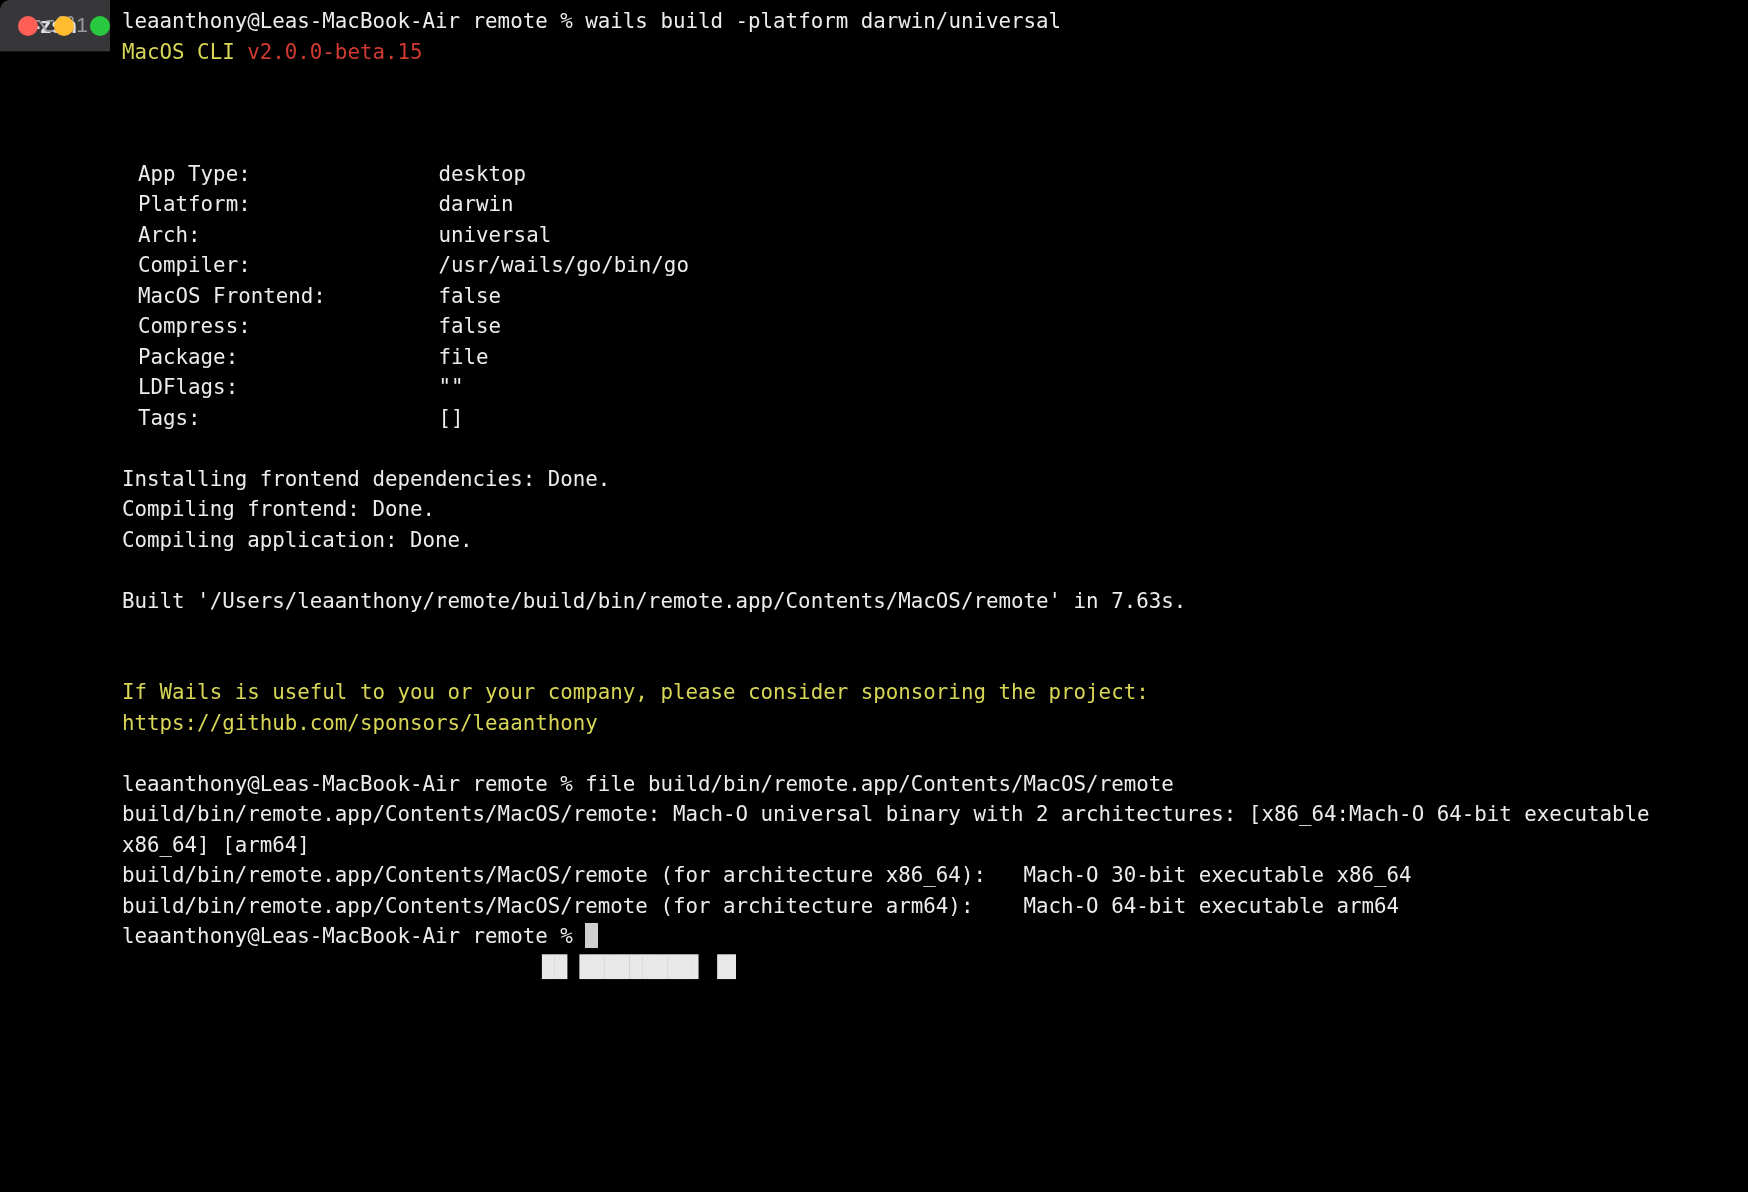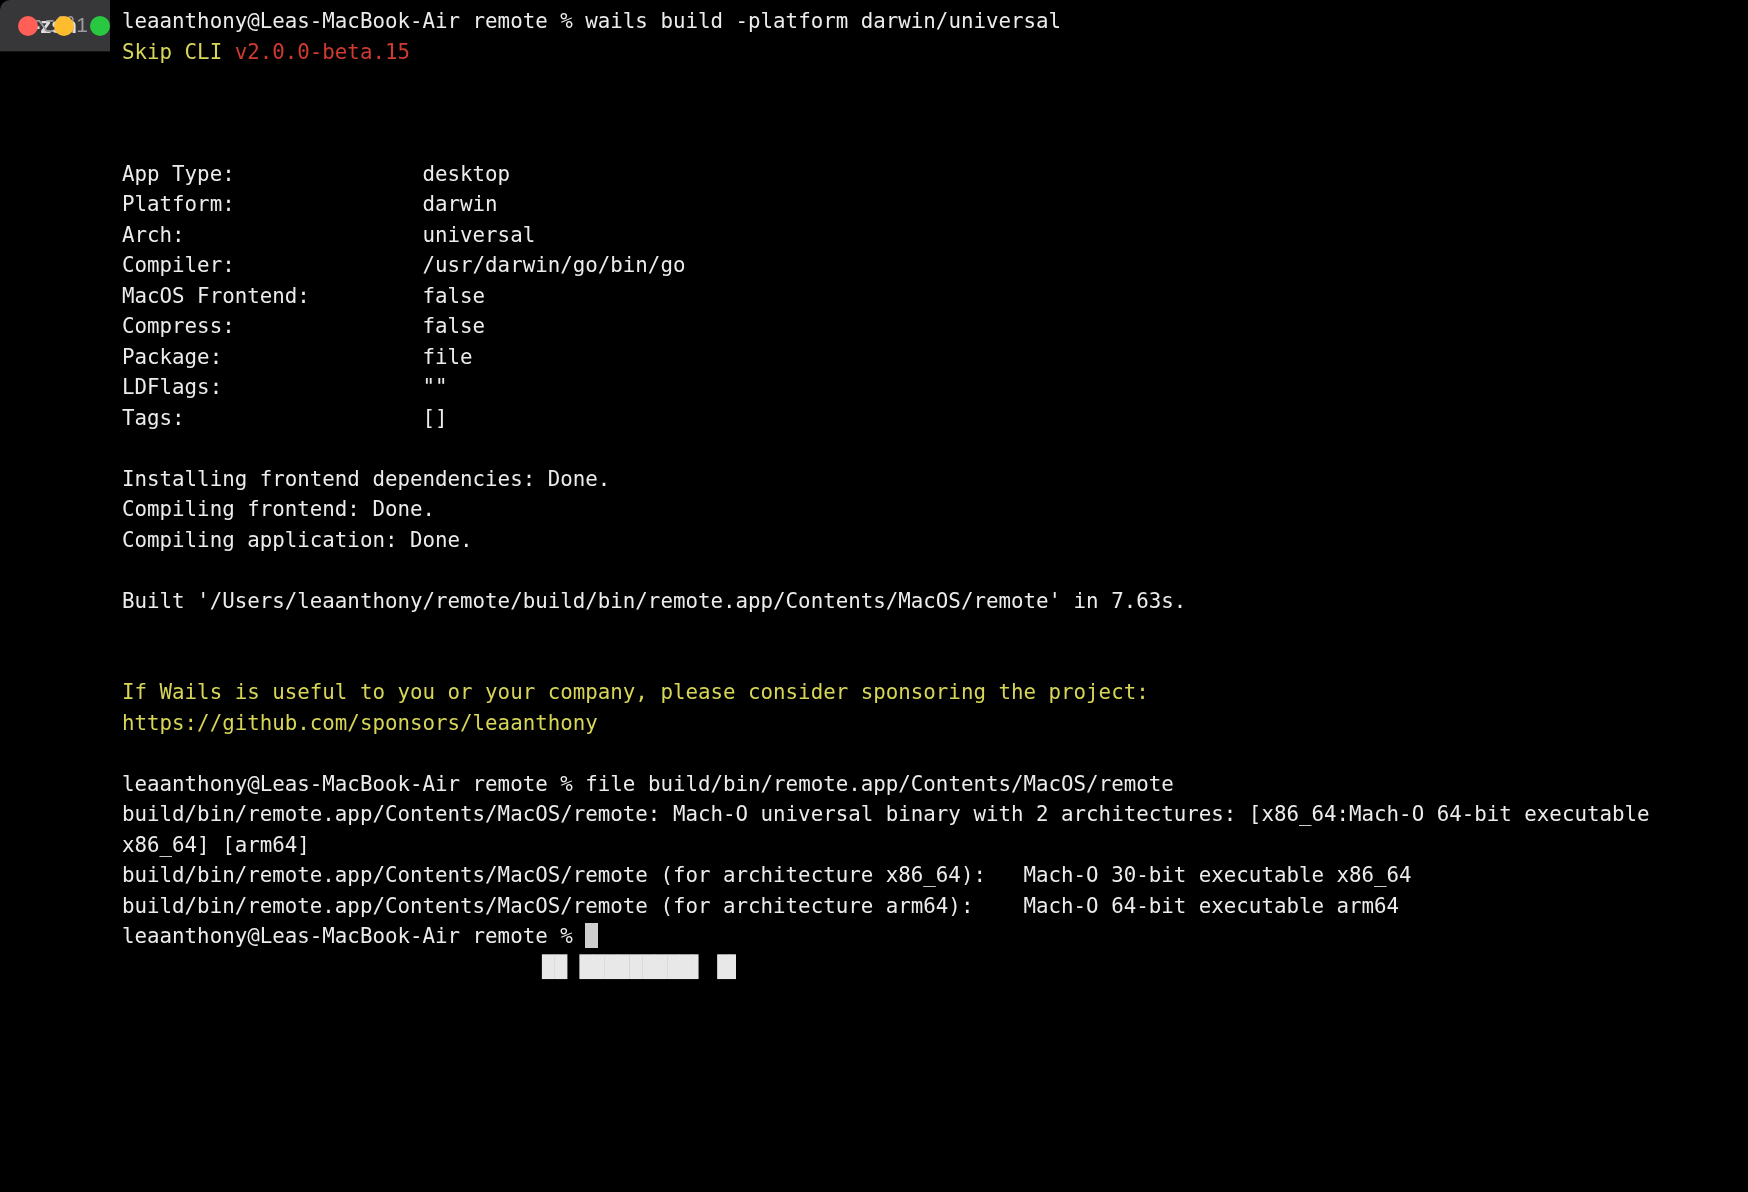--- a/index.html
+++ b/index.html
@@ -42,21 +42,21 @@
     flex: 1 1 auto;
     padding: 6px 12px 0 12px;
     font-size: 20.8px;
     line-height: 30.5px;
     color: var(--fg, #ececec);
     overflow: hidden;
   }
   .line { white-space: pre-wrap; min-height: 30.5px; }
   .fg-yellow { color: var(--yellow, #d8d657); }
   .fg-red { color: var(--red, #d13a30); }
-  .label { display: inline-block; width: 24ch; }
+  .label { display: inline-block; width: 24ch; margin-left: 16px; }
   .cursor {
     display: inline-block;
     width: 12.5px; height: 25px;
     background: var(--cursor, #cfcfcf);
     vertical-align: text-bottom;
   }
   .artifact {
     height: 7px; overflow: hidden;
     padding-left: 420px;
     color: #e8e8e8;
@@ -74,30 +74,30 @@
       <span class="light g"></span>
     </div>
     <div class="title">-zsh</div>
     <div class="shortcut">⌥⌘1</div>
   </div>
 
   <div class="screen">
 
     <div class="line"><span>leaanthony@Leas-MacBook-Air remote % </span><span>wails build -platform darwin/universal</span></div>
 
-    <div class="line"><span class="fg-yellow">Skip CLI </span><span class="fg-red">v2.0.0-beta.15</span></div>
+    <div class="line"><span class="fg-yellow">MacOS CLI </span><span class="fg-red">v2.0.0-beta.15</span></div>
 
     <div class="line"></div>
     <div class="line"></div>
     <div class="line"></div>
 
     <div class="line"><span class="label">App Type:</span><span>desktop</span></div>
     <div class="line"><span class="label">Platform:</span><span>darwin</span></div>
     <div class="line"><span class="label">Arch:</span><span>universal</span></div>
-    <div class="line"><span class="label">Compiler:</span><span>/usr/darwin/go/bin/go</span></div>
+    <div class="line"><span class="label">Compiler:</span><span>/usr/wails/go/bin/go</span></div>
     <div class="line"><span class="label">MacOS Frontend:</span><span>false</span></div>
     <div class="line"><span class="label">Compress:</span><span>false</span></div>
     <div class="line"><span class="label">Package:</span><span>file</span></div>
     <div class="line"><span class="label">LDFlags:</span><span>""</span></div>
     <div class="line"><span class="label">Tags:</span><span>[]</span></div>
 
     <div class="line"></div>
 
     <div class="line">Installing frontend dependencies: Done.</div>
     <div class="line">Compiling frontend: Done.</div>

